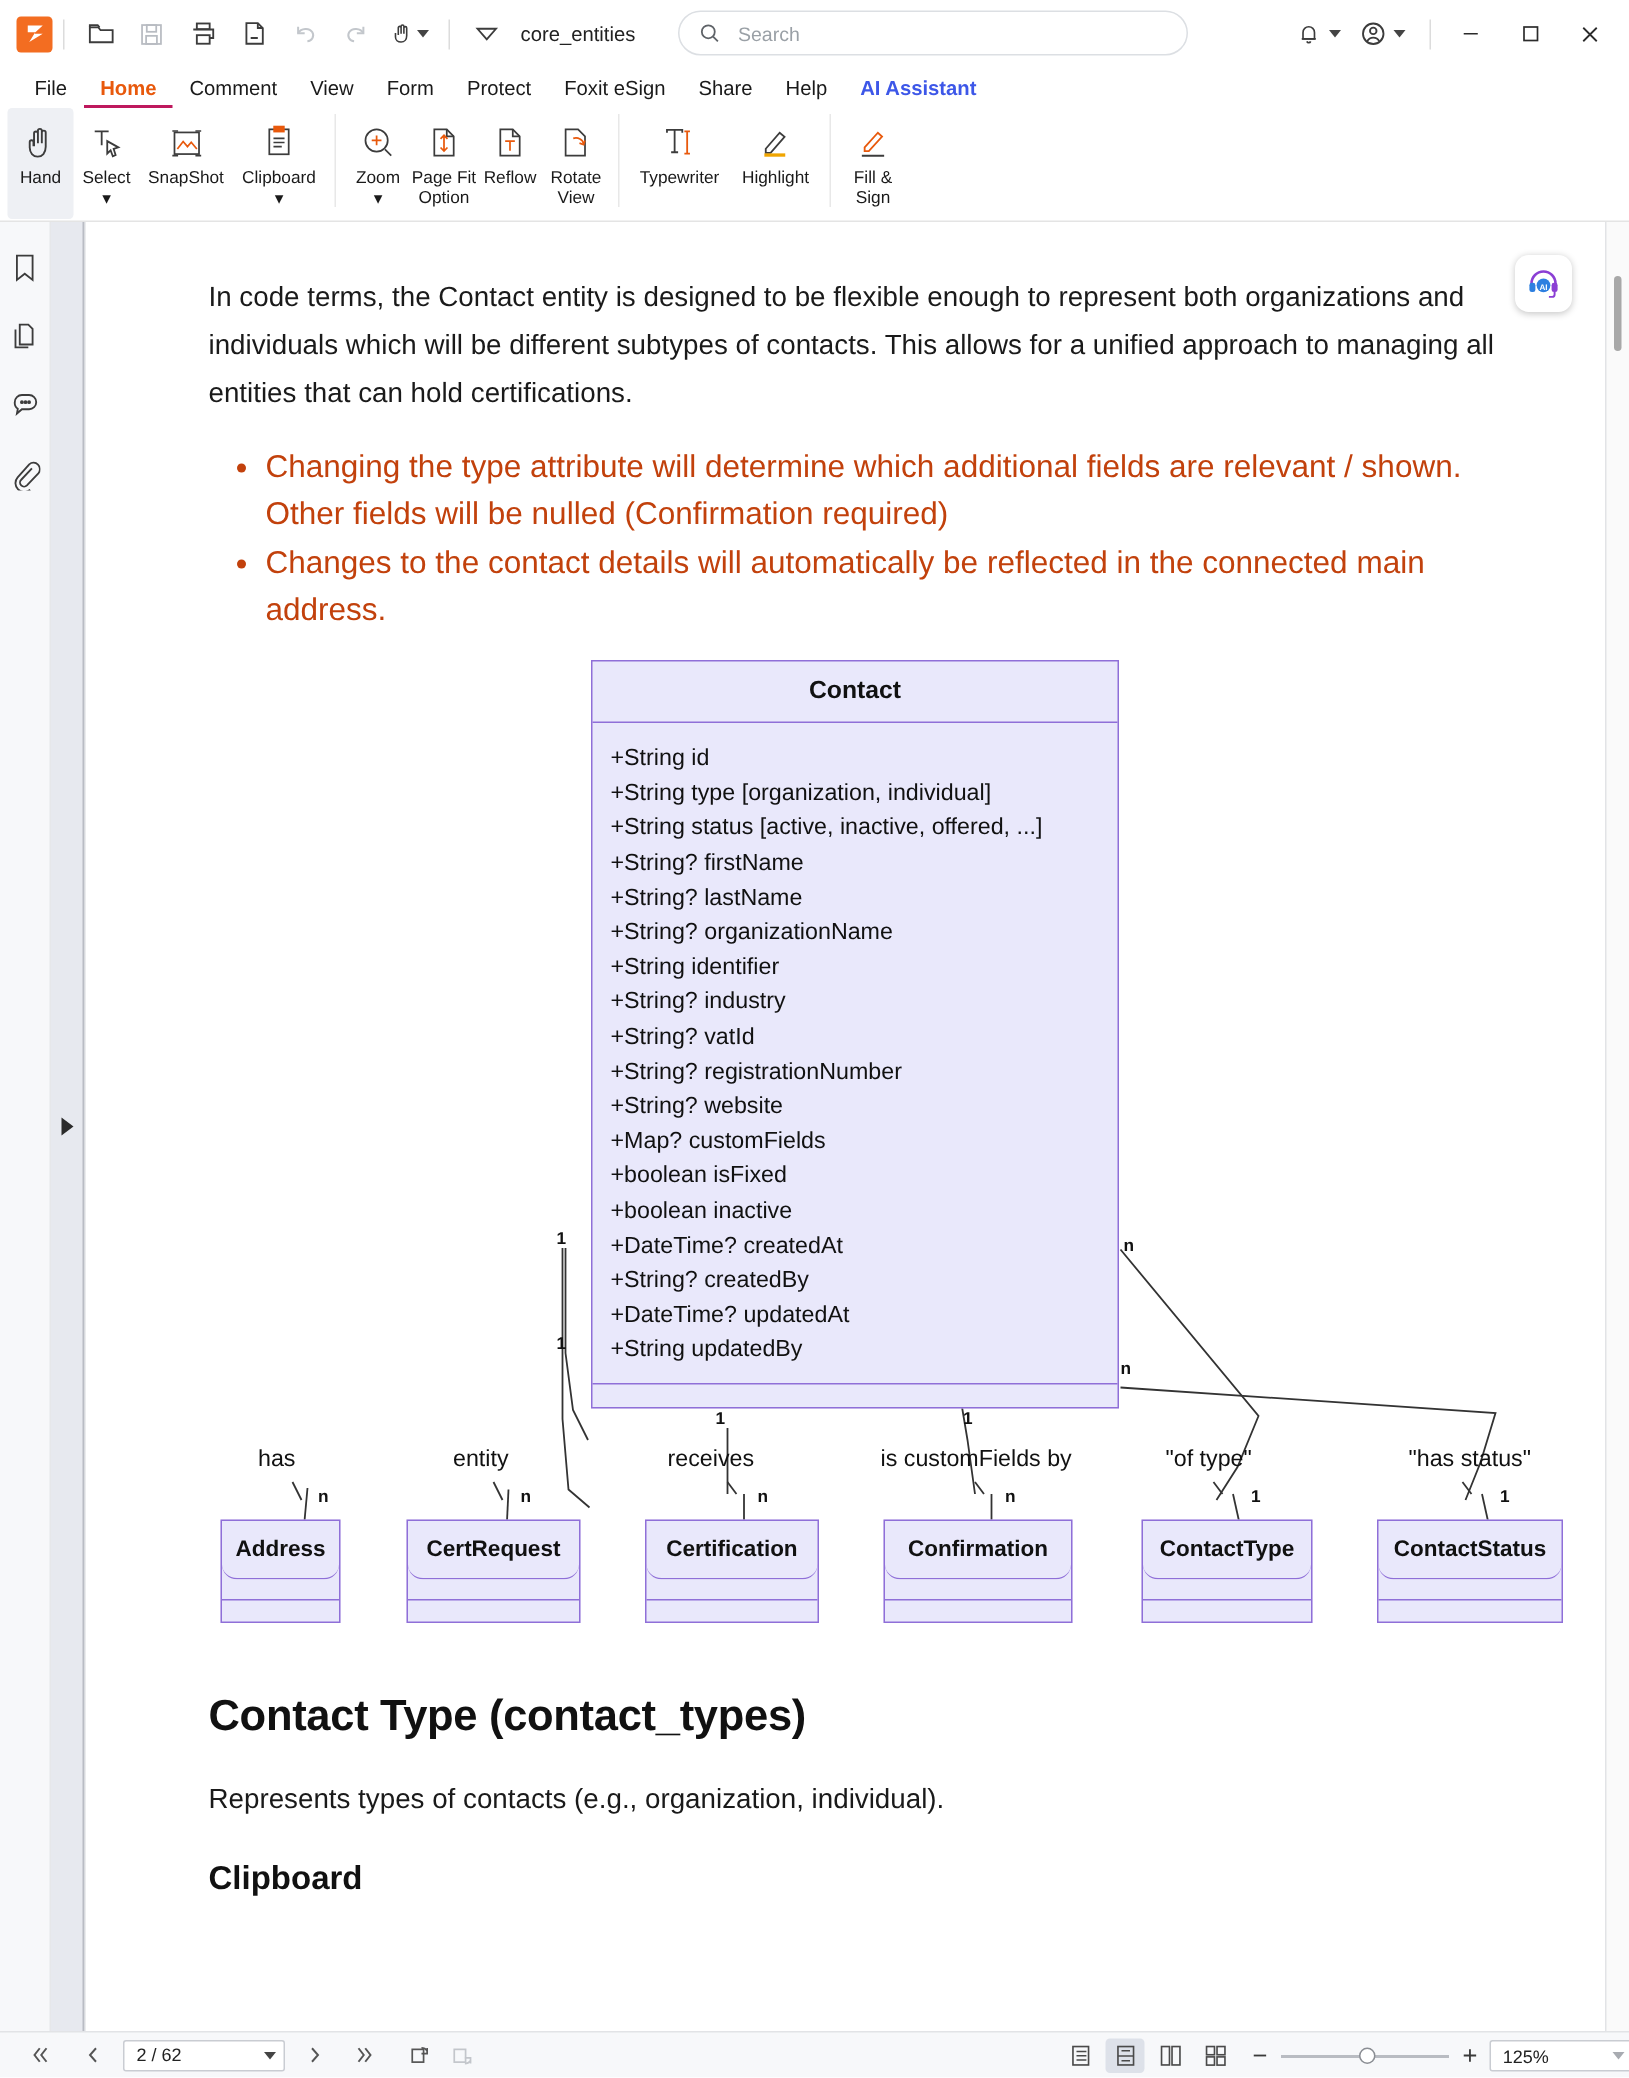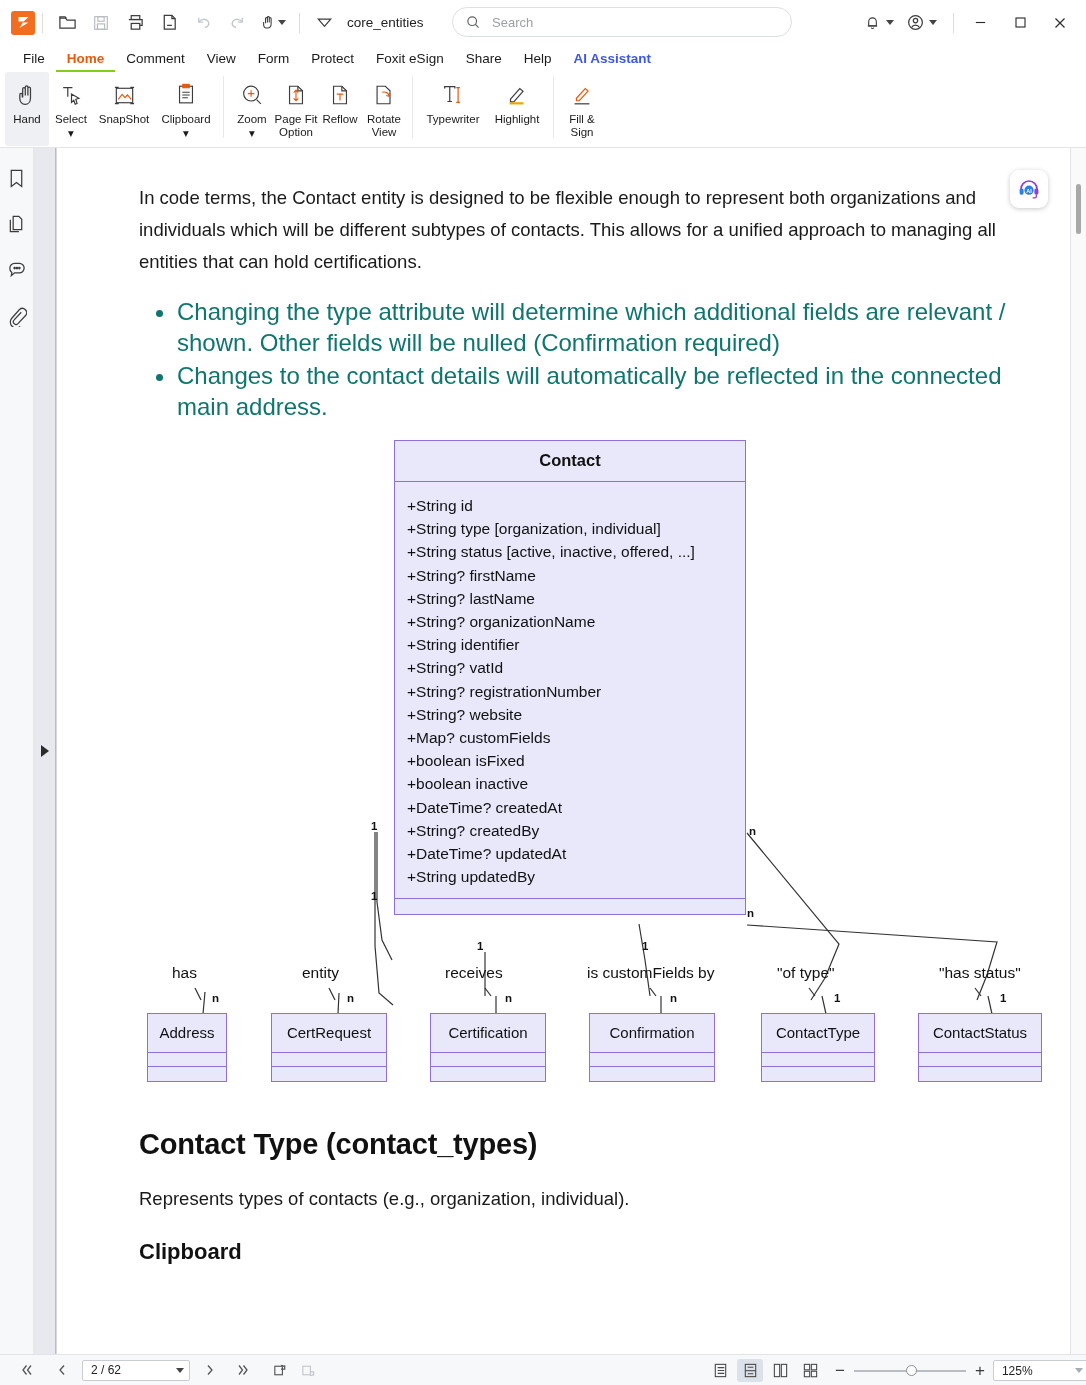--- a/index.html
+++ b/index.html
@@ -69,21 +69,21 @@
     height: 27px; width: 1086px; background: #ffffff;
     display: flex; align-items: center; padding-left: 12px;
     font-size: 13.5px;
   }
   .menu-item {
     padding: 0 11px; height: 27px; line-height: 27px;
     color: #1a1a1a; white-space: nowrap;
   }
   .menu-item.active {
     color: #e8590c; font-weight: 600;
-    border-bottom: 2px solid #84cc16;
+    border-bottom: 2px solid #be185d;
   }
   .menu-item.ai { color: #3d57e8; font-weight: 600; }
 
   
   .ribbon {
     height: 76px; width: 1086px; background: #ffffff;
     display: flex; align-items: flex-start;
     border-bottom: 1px solid #e4e4e4;
     padding-left: 5px;
   }
@@ -148,21 +148,21 @@
   }
 
   
   .doc { padding: 34px 44px 0 82px; }
   .para {
     font-size: 18.5px; line-height: 32px; color: #1a1a1a;
     margin: 0 0 18px 0;
   }
   ul.bullets { margin: 0 0 8px 0; padding-left: 38px; }
   ul.bullets li {
-    font-size: 24px; line-height: 31px; color: #0f766e;
+    font-size: 21px; line-height: 31px; color: #c2410c;
     margin-bottom: 2px;
   }
   h1.head {
     font-size: 29px; font-weight: bold; color: #111;
     margin: 28px 0 22px 0; letter-spacing: -0.2px;
   }
   h2.subhead {
     font-size: 22px; font-weight: bold; color: #111;
     margin: 24px 0 14px 0;
   }
@@ -186,23 +186,24 @@
     padding: 12px 0 10px 12px;
     border-bottom: 1.6px solid #8f6fd8;
   }
   .uml-attrs div {
     font-size: 15.5px; line-height: 23.2px; color: #111;
     white-space: nowrap;
   }
   .uml-empty { height: 15px; border-bottom: 1.6px solid #8f6fd8; }
   .uml-empty:last-child { border-bottom: none; }
   .child-title {
-    text-align: center; font-weight: normal; font-size: 15px;
+    text-align: center; font-weight: bold; font-size: 15px;
     color: #111; padding: 10px 4px 11px 4px;
     border-bottom: 1.6px solid #8f6fd8;
+    border-radius: 10px;
   }
   .child-row { height: 14px; border-bottom: 1.6px solid #8f6fd8; }
   .child-row:last-child { border-bottom: none; }
   .rel-label {
     position: absolute; font-size: 15.5px; color: #111;
     white-space: nowrap;
   }
   .card-label {
     position: absolute; font-size: 11.5px; color: #111;
     font-weight: 600;
@@ -584,20 +585,21 @@
           <div class="uml-box" style="left:255px; top:0px; width:352px;">
             <div class="uml-title">Contact</div>
             <div class="uml-attrs">
               <div>+String id</div>
               <div>+String type [organization, individual]</div>
               <div>+String status [active, inactive, offered, ...]</div>
               <div>+String? firstName</div>
               <div>+String? lastName</div>
               <div>+String? organizationName</div>
               <div>+String identifier</div>
+              <div>+String? industry</div>
               <div>+String? vatId</div>
               <div>+String? registrationNumber</div>
               <div>+String? website</div>
               <div>+Map? customFields</div>
               <div>+boolean isFixed</div>
               <div>+boolean inactive</div>
               <div>+DateTime? createdAt</div>
               <div>+String? createdBy</div>
               <div>+DateTime? updatedAt</div>
               <div>+String updatedBy</div>

